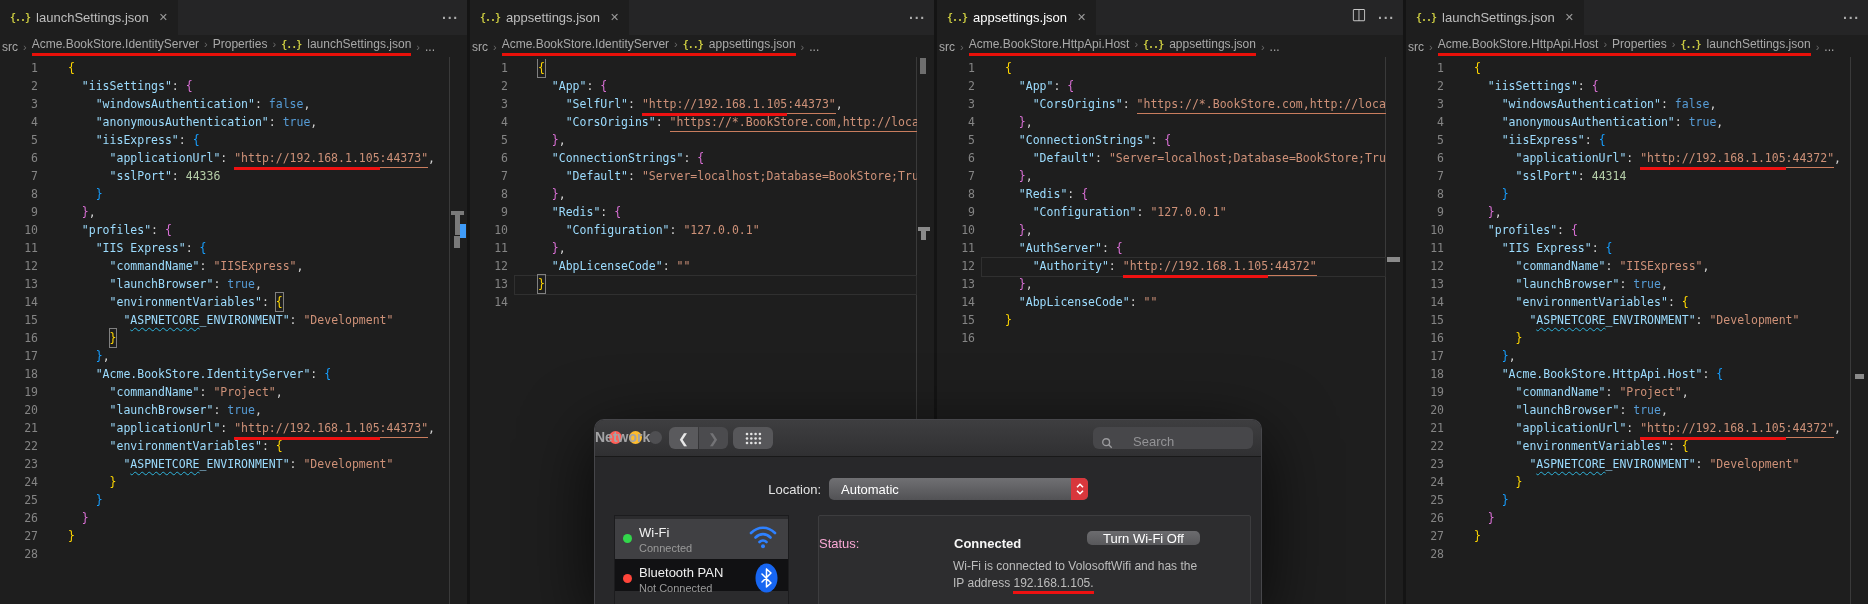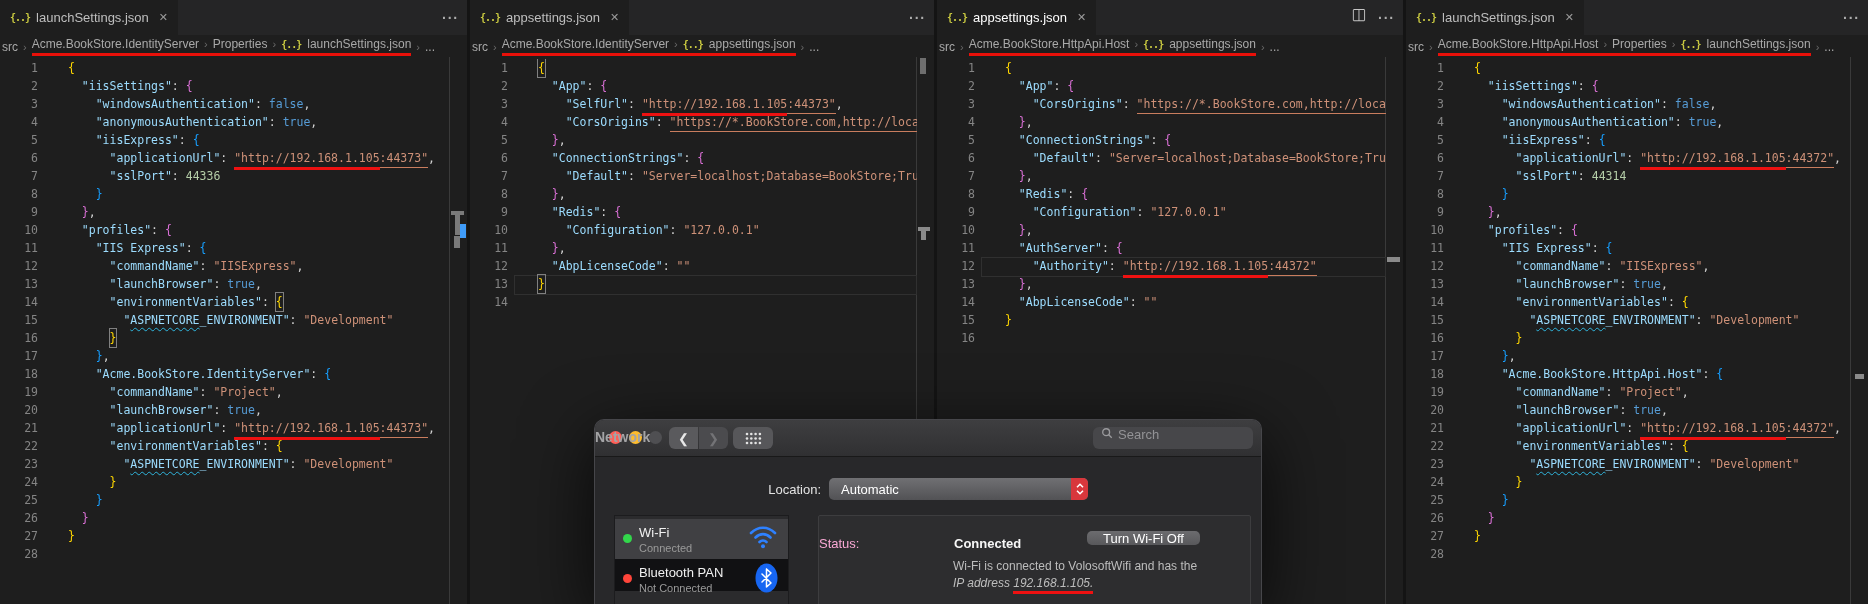--- a/index.html
+++ b/index.html
@@ -42,43 +42,43 @@
           box-shadow:0 18px 70px rgba(0,0,0,.75);font-size:13px;color:#ddd;}
   #titlebar{position:absolute;left:0;top:0;right:0;height:36px;border-radius:9px 9px 0 0;
             background:linear-gradient(#3e3e40,#303032);border-bottom:1px solid #191919;}
   .light{position:absolute;top:11px;width:13px;height:13px;border-radius:50%;}
   .navbtn{position:absolute;top:7px;width:29px;height:22px;display:flex;align-items:center;
           justify-content:center;font-size:13px;border-radius:6px;}
   #gridbtn{position:absolute;left:138px;top:7px;width:40px;height:22px;background:#57575a;
            border-radius:6px;display:flex;align-items:center;justify-content:center;}
   #wintitle{position:absolute;left:0;right:0;top:9px;color:#a4a4a6;font-size:14px;font-weight:bold;}
   #searchbox{position:absolute;right:8px;top:7px;width:160px;height:22px;background:#47474a;
-             border-radius:6px;display:flex;align-items:flex-start;padding-left:8px;box-sizing:border-box;
-             color:#939396;gap:5px;}
+             border-radius:6px;display:flex;align-items:flex-end;padding-left:8px;box-sizing:border-box;
+             color:#939396;gap:20px;}
   #loclabel{position:absolute;left:26px;top:62px;width:200px;text-align:right;color:#e3e3e3;}
   #locdd{position:absolute;left:234px;top:58px;width:259px;height:22px;border-radius:5px;
          background:linear-gradient(#707073,#525255);display:flex;align-items:center;}
   #locdd .val{margin-left:12px;color:#fff;}
   #locstep{position:absolute;right:0;top:0;width:17px;height:22px;background:#d8373c;
            border-radius:0 5px 5px 0;display:flex;flex-direction:column;align-items:center;justify-content:center;}
   #svclist{position:absolute;left:19px;top:95px;width:175px;height:91px;background:#2b2b2d;
            border:1px solid #1c1c1e;box-sizing:border-box;}
   .svcrow{position:absolute;left:0;right:0;height:40px;}
   .svcdot{position:absolute;left:8px;top:15px;width:9px;height:9px;border-radius:50%;}
   .svcname{position:absolute;left:24px;top:6px;font-size:13px;color:#f1f1f1;}
   .svcstat{position:absolute;left:24px;top:23px;font-size:11px;color:#9a9a9a;}
   .svcicon{position:absolute;right:10px;top:5px;}
   #statpanel{position:absolute;left:223px;top:95px;width:433px;height:91px;background:#2d2d2f;
              border:1px solid #3d3d3f;border-radius:2px;box-sizing:border-box;}
   #statlabel{position:absolute;left:0;top:20px;width:128px;text-align:left;color:#f9a8d4;}
   #statval{position:absolute;left:135px;top:20px;font-weight:bold;color:#f7f7f7;}
   #wifibtn{position:absolute;left:268px;top:15px;width:113px;height:14px;background:linear-gradient(#6c6c6f,#58585b);
            border-radius:5px;display:flex;align-items:center;justify-content:center;color:#fff;font-size:13px;}
   #desc1{position:absolute;left:134px;top:43px;font-size:12px;color:#bdbdbd;}
-  #desc2{position:absolute;left:134px;top:60px;font-size:12px;color:#bdbdbd;font-style:italic;}
+  #desc2{position:absolute;left:134px;top:60px;font-size:12px;color:#bdbdbd;}
   #desc2 .ip{border-bottom:3px solid #ee1111;padding-bottom:1px;}
 </style>
 </head>
 <body>
 
 <div id="root">
   <div id="editor">
       <div class="pane" style="left: 0px; width: 467px;">
         <div class="tabbar">
           <div class="tab">

